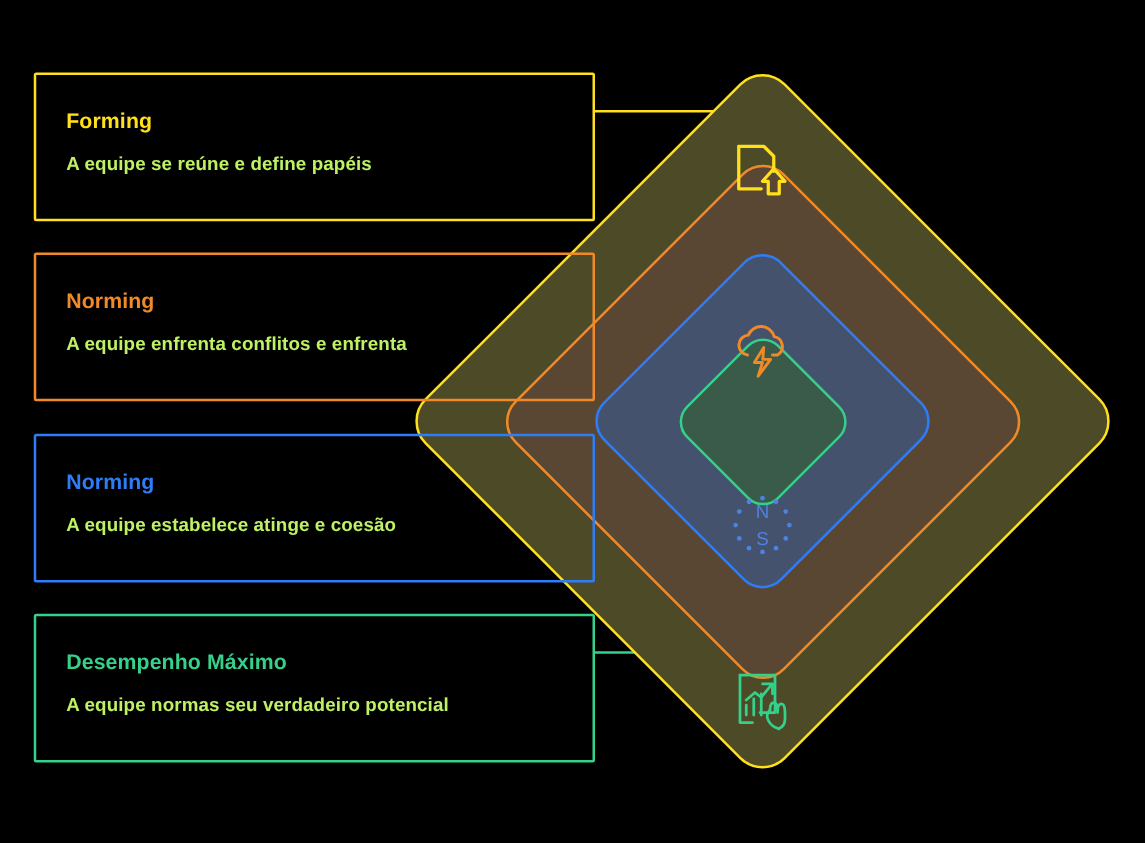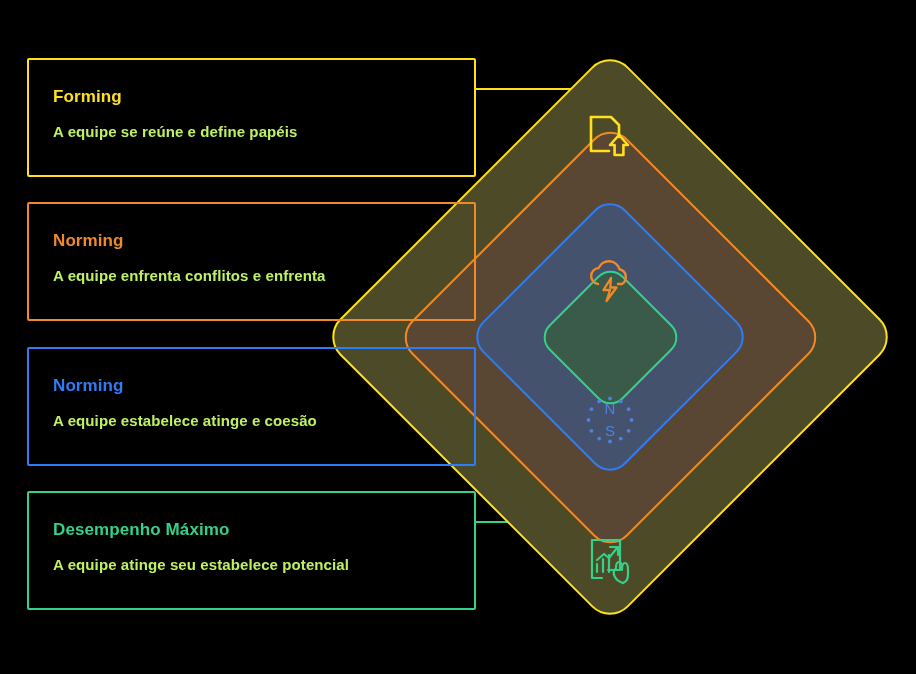--- a/index.html
+++ b/index.html
@@ -111,21 +111,21 @@
     <div class="card-desc">A equipe enfrenta conflitos e enfrenta</div>
   </div>
 
   <div class="card" id="card-2" style="left: 27px; top: 347px; width: 449px; height: 119px; border-color: rgb(47, 125, 246); padding-left: 32px;">
     <div class="card-title" style="color: rgb(47, 125, 246);">Norming</div>
     <div class="card-desc">A equipe estabelece atinge e coesão</div>
   </div>
 
   <div class="card" id="card-3" style="left: 27px; top: 491px; width: 449px; height: 119px; border-color: rgb(53, 208, 138);">
     <div class="card-title" style="color: rgb(53, 208, 138);">Desempenho Máximo</div>
-    <div class="card-desc">A equipe atinge seu estabelece potencial</div>
+    <div class="card-desc">A equipe normas seu verdadeiro potencial</div>
   </div>
 
   <div class="diamond-layer">
     <div class="diamond" id="dia-0" style="width: 408px; height: 408px; left: 406px; top: 133px; border-radius: 26px; border-color: rgb(255, 224, 27); background: rgb(77, 74, 40); z-index: 3;"></div>
     <div class="diamond" id="dia-1" style="width: 305px; height: 305px; left: 457.5px; top: 184.5px; border-radius: 24px; border-color: rgb(240, 138, 40); background: rgb(90, 71, 51); z-index: 4;"></div>
     <div class="diamond" id="dia-2" style="width: 202px; height: 202px; left: 509px; top: 236px; border-radius: 22px; border-color: rgb(47, 125, 246); background: rgb(68, 82, 110); z-index: 5;"></div>
     <div class="diamond" id="dia-3" style="width: 105px; height: 105px; left: 557.5px; top: 284.5px; border-radius: 18px; border-color: rgb(53, 208, 138); background: rgb(58, 90, 74); z-index: 6;"></div>
   </div>
 
   <div class="diamond-icon" id="ico-0" style="left: 575px; top: 103px; width: 68px; height: 68px; z-index: 10;">

